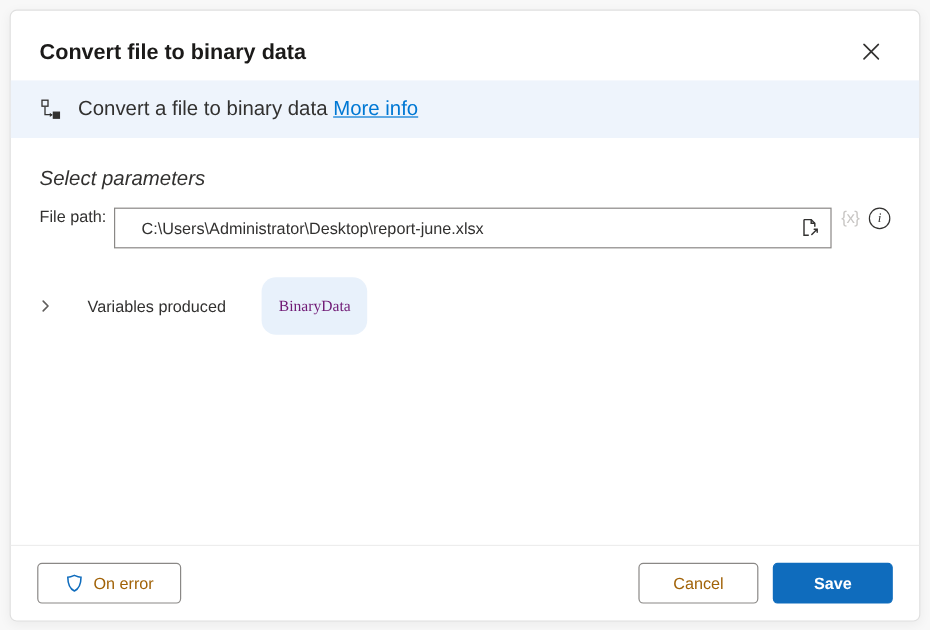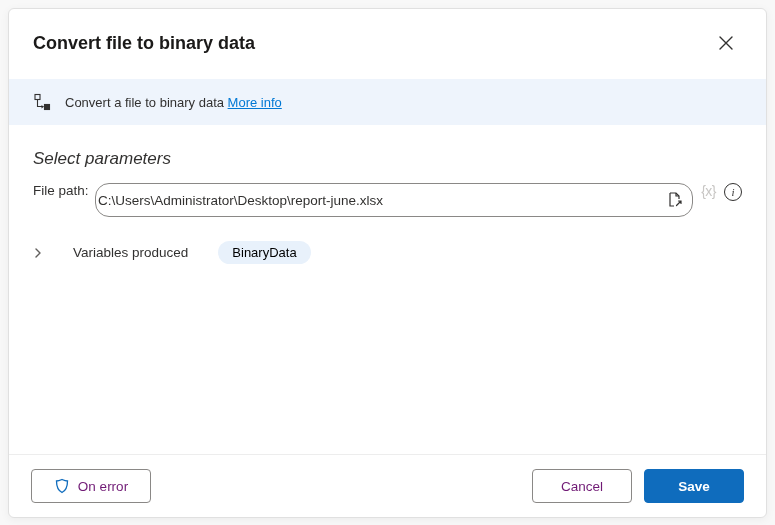--- a/index.html
+++ b/index.html
@@ -19,41 +19,41 @@
       border-radius: 6px;
       display: flex;
       flex-direction: column;
       position: relative;
       box-shadow: 0 2px 10px rgba(0,0,0,0.05);
     }
     .header {
       display: flex;
       align-items: center;
       justify-content: space-between;
-      padding: 18px 24px 20px 24px;
+      padding: 18px 24px 8px 24px;
     }
     .title {
       font-size: 18px;
       font-weight: 600;
       color: #1b1a19;
     }
     .close-btn {
       width: 32px; height: 32px;
       display: flex; align-items: center; justify-content: center;
       cursor: pointer;
       color: #333;
       border-radius: 4px;
     }
     .info-bar {
       background: #eef4fc;
       display: flex;
       align-items: center;
       gap: 14px;
       padding: 14px 24px;
-      font-size: 13px;
+      font-size: 17px;
       color: #323130;
     }
     .info-bar a { color: #0078d4; text-decoration: underline; cursor: pointer; }
     .section-heading {
       font-size: 17px;
       color: #323130;
       padding: 24px 24px 14px 24px;
       font-weight: 400;
       font-style: italic;
     }
@@ -65,23 +65,23 @@
     .param-label {
       font-size: 13.5px;
       color: #323130;
       min-width: 62px;
     }
     .input-wrap {
       flex: 1;
       display: flex;
       align-items: center;
       border: 1px solid #8a8886;
-      border-radius: 14px;
+      border-radius: 0;
       height: 34px;
-      padding: 0 6px 0 2px;
+      padding: 0 6px 0 22px;
       background: #fff;
     }
     .input-wrap input {
       flex: 1;
       border: none;
       outline: none;
       font-size: 13.5px;
       color: #323130;
       background: transparent;
       font-family: inherit;
@@ -123,25 +123,26 @@
     .chevron {
       color: #605e5c;
       cursor: pointer;
       display: inline-flex;
       align-items: center;
       font-size: 12px;
     }
     .vars-label { color: #323130; }
     .var-pill {
       background: #e8f1fb;
-      color: #000000;
-      padding: 4px 14px;
+      color: #701a75;
+      padding: 16px 14px;
       border-radius: 12px;
       font-size: 13px;
       cursor: pointer;
+      font-family: Liberation Serif, serif;
     }
     .spacer { flex: 1; }
     .footer {
       border-top: 1px solid #ededed;
       padding: 14px 22px;
       display: flex;
       align-items: center;
       gap: 12px;
     }
     .btn {
@@ -149,21 +150,21 @@
       align-items: center;
       justify-content: center;
       gap: 8px;
       height: 34px;
       padding: 0 18px;
       border-radius: 4px;
       font-size: 13.5px;
       cursor: pointer;
       border: 1px solid #8a8886;
       background: #fff;
-      color: #701a75;
+      color: #a16207;
       min-width: 100px;
       font-family: inherit;
     }
     .btn-primary {
       background: #0f6cbd;
       border-color: #0f6cbd;
       color: #fff;
       font-weight: 600;
     }
     .btn-on-error {

